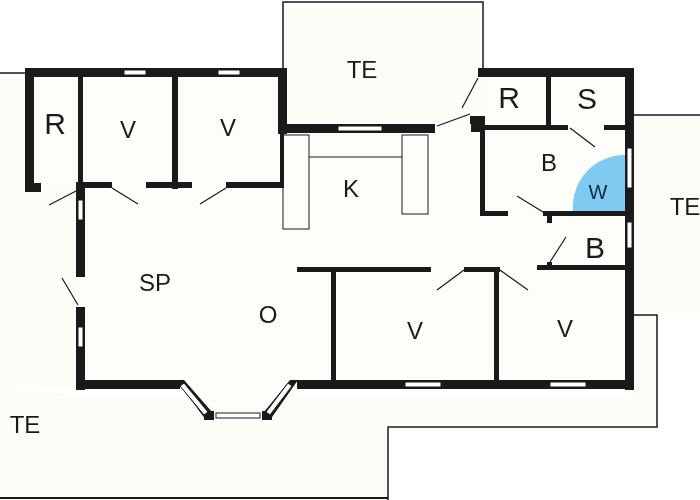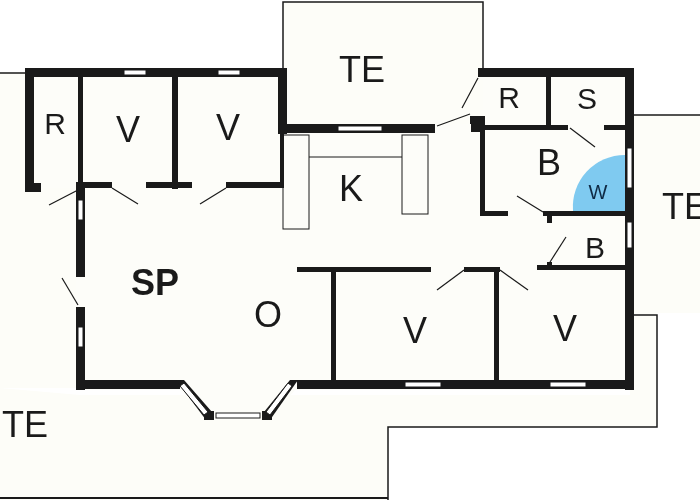--- a/index.html
+++ b/index.html
@@ -6,21 +6,21 @@
   body { width: 700px; height: 500px; overflow: hidden; position: relative; }
   #plan { position: absolute; left: 0; top: 0; width: 700px; height: 500px; }
   .lbl {
     position: absolute;
     font-family: "Liberation Sans", "DejaVu Sans", sans-serif;
     color: #1a1a1a;
     transform: translate(-50%, -50%);
     white-space: nowrap;
     line-height: 1;
   }
-  .lbl-big { font-size: 36px; }
+  .lbl-big { font-size: 24px; }
   .lbl-mid { font-size: 30px; }
   .lbl-w { font-size: 20px; color: #0f2a44; }
 </style>
 </head>
 <body>
 
 <svg id="plan" viewBox="0 0 700 500" xmlns="http://www.w3.org/2000/svg">
 
   <g>
     <path d="M0,73 L25,73 L25,188 L80,188 L80,388 L0,388 Z" fill="#fdfdf8" stroke="none"></path>
@@ -140,17 +140,17 @@
 <div class="lbl lbl-mid" style="left:55px;top:124px;">R</div>
 <div class="lbl lbl-big" style="left:128px;top:130px;">V</div>
 <div class="lbl lbl-big" style="left:228px;top:128px;">V</div>
 <div class="lbl lbl-mid" style="left:509px;top:98px;">R</div>
 <div class="lbl lbl-mid" style="left:587px;top:99px;">S</div>
 <div class="lbl lbl-big" style="left:351px;top:189px;">K</div>
 <div class="lbl lbl-big" style="left:549px;top:163px;">B</div>
 <div class="lbl lbl-w" style="left:598px;top:192px;">W</div>
 <div class="lbl lbl-big" style="left:685px;top:207px;">TE</div>
 <div class="lbl lbl-mid" style="left:595px;top:248px;">B</div>
-<div class="lbl lbl-big" style="left:155px;top:283px;font-weight:bold;">SP</div>
+<div class="lbl lbl-big" style="left:155px;top:283px;">SP</div>
 <div class="lbl lbl-big" style="left:268px;top:315px;">O</div>
 <div class="lbl lbl-big" style="left:415px;top:331px;">V</div>
 <div class="lbl lbl-big" style="left:565px;top:329px;">V</div>
 <div class="lbl lbl-big" style="left:25px;top:425px;">TE</div>
 
 </body></html>

